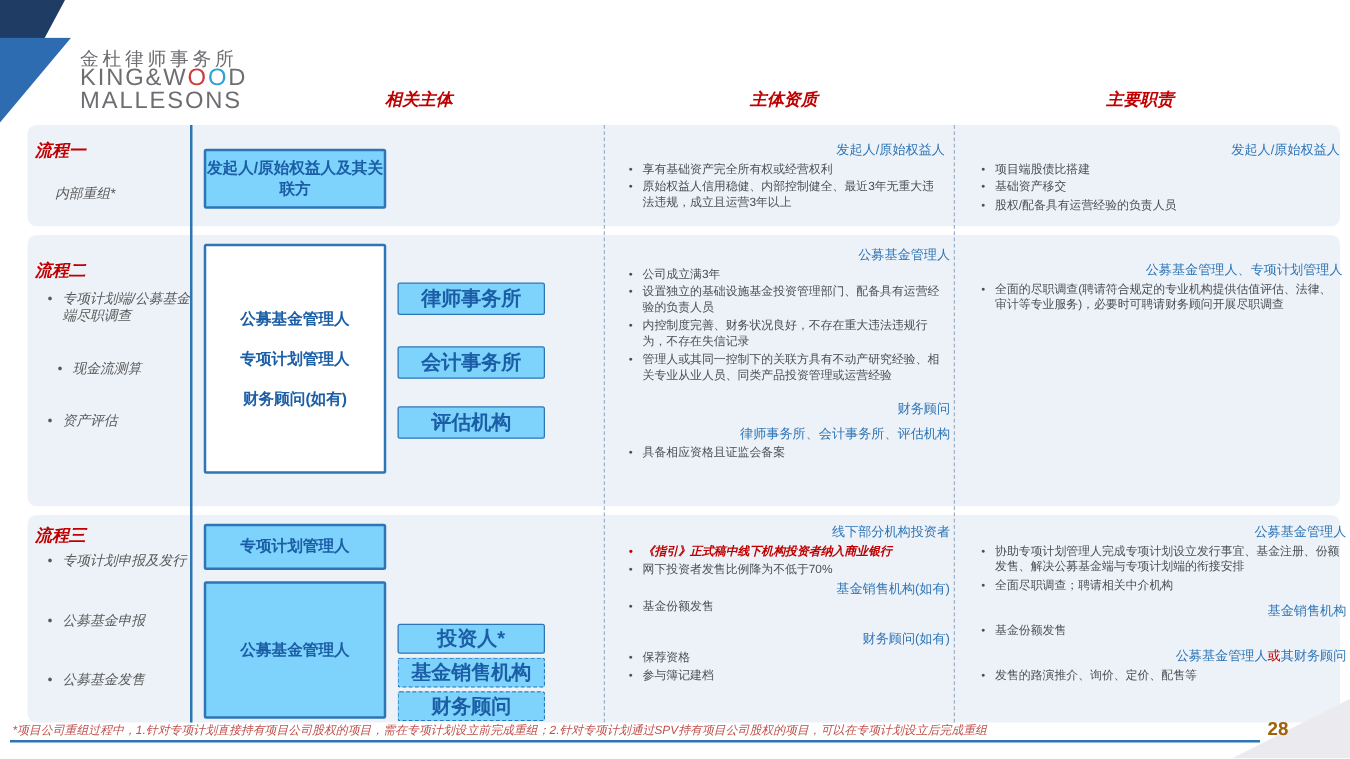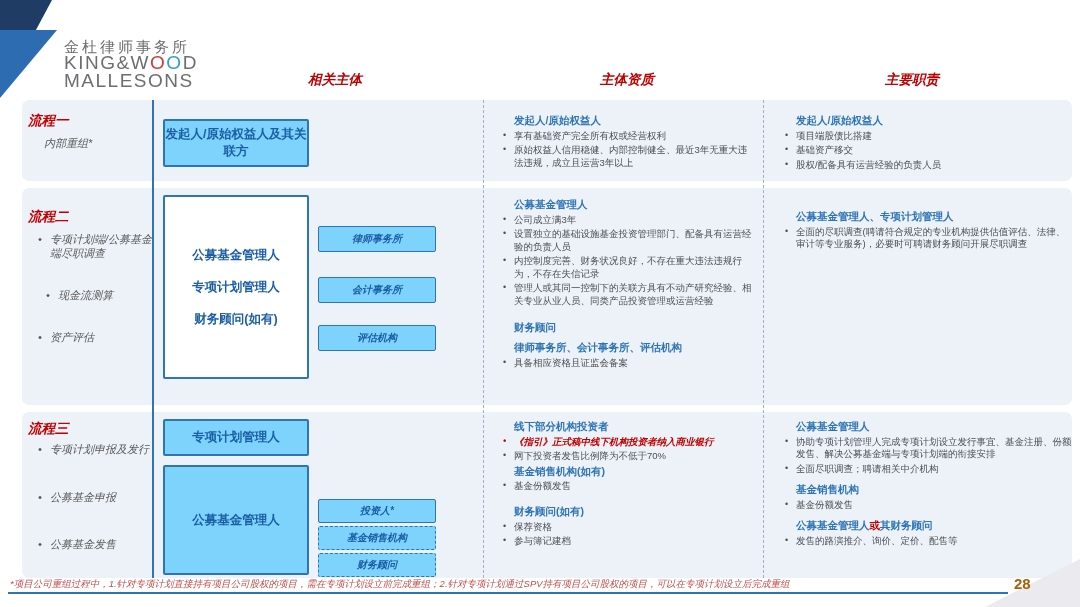--- a/index.html
+++ b/index.html
@@ -28,28 +28,28 @@
   .vdash{top:100px;height:478px;width:0;border-left:1px dashed #9fb2c8;}
   
   .proc{color:#c00000;font-weight:bold;font-style:italic;font-size:13.5px;}
   .side-item{font-style:italic;color:#595959;font-size:11px;line-height:1.3;}
   .side-item.dotted{padding-left:12px;}
   .side-item.dotted::before{content:"•";position:absolute;left:0;color:#595959;}
   
   .ebox{border:2px solid #2e75b6;background:#7dd3fc;color:#1b5ea6;font-weight:bold;
         display:flex;align-items:center;justify-content:center;text-align:center;
         border-radius:2px;}
-  .ebox.small{border-width:1.5px;font-size:10px;font-style:italic;}
+  .ebox.small{border-width:1.5px;font-size:16px;}
   .ebox.dashed{border-style:dashed;}
   .ebox.big{font-size:12.5px;line-height:1.35;}
   .gbox{border:2px solid #2e75b6;background:#fff;color:#1b5ea6;font-weight:bold;
         display:flex;flex-direction:column;align-items:center;justify-content:center;
         gap:15px;font-size:12.5px;border-radius:2px;}
   
-  .sec-title{color:#2e75b6;font-weight:bold;font-size:10.5px;margin:0 0 2px 14px;line-height:1.3;}
+  .sec-title{color:#2e75b6;font-weight:normal;font-size:10.5px;margin:0 0 2px 14px;line-height:1.3;text-align:right;}
   ul.bl{list-style:none;margin:0;padding:0;}
   ul.bl li{position:relative;padding-left:14px;font-size:9.5px;color:#4a4f55;
            line-height:1.32;margin-bottom:2px;}
   ul.bl li::before{content:"•";position:absolute;left:3px;top:0;font-size:9px;color:#4a4f55;}
   ul.bl li.red-bullet{color:#c00000;font-weight:bold;font-style:italic;}
   ul.bl li.red-bullet::before{color:#c00000;}
   .sec{margin:0;}
   .mt26{} .mt14{margin-top:14px;}
   .mt8{margin-top:8px;} .mt6{margin-top:6px;} .mt12{margin-top:12px;}
   .or-red{color:#c00000;}
@@ -72,21 +72,21 @@
     <div><span>KING&amp;W</span><span class="o-red">O</span><span class="o-blue">O</span><span>D</span></div>
     <div>MALLESONS</div>
   </div>
 
   <div class="abs col-head" style="left:270px;">相关主体</div>
   <div class="abs col-head" style="left:562px;">主体资质</div>
   <div class="abs col-head" style="left:847px;">主要职责</div>
 
   <div class="abs panel" id="panel1">
     <div class="abs proc" style="left:6px;top:12px;">流程一</div>
-    <div class="abs side-item" style="left:22px;top:36px;font-style:italic;">内部重组*</div>
+    <div class="abs side-item" style="left:22px;top:48px;font-style:italic;">内部重组*</div>
     <div class="abs ebox big" style="left:141px;top:19px;width:142px;height:44px;">发起人/原始权益人及其关联方</div>
 
     <div class="abs" style="left:478px;top:14px;width:256px;">
       <div class="sec">
         <div class="sec-title">发起人/原始权益人</div>
         <ul class="bl">
           <li>享有基础资产完全所有权或经营权利</li>
           <li>原始权益人信用稳健、内部控制健全、最近3年无重大违法违规，成立且运营3年以上</li>
         </ul>
       </div>

